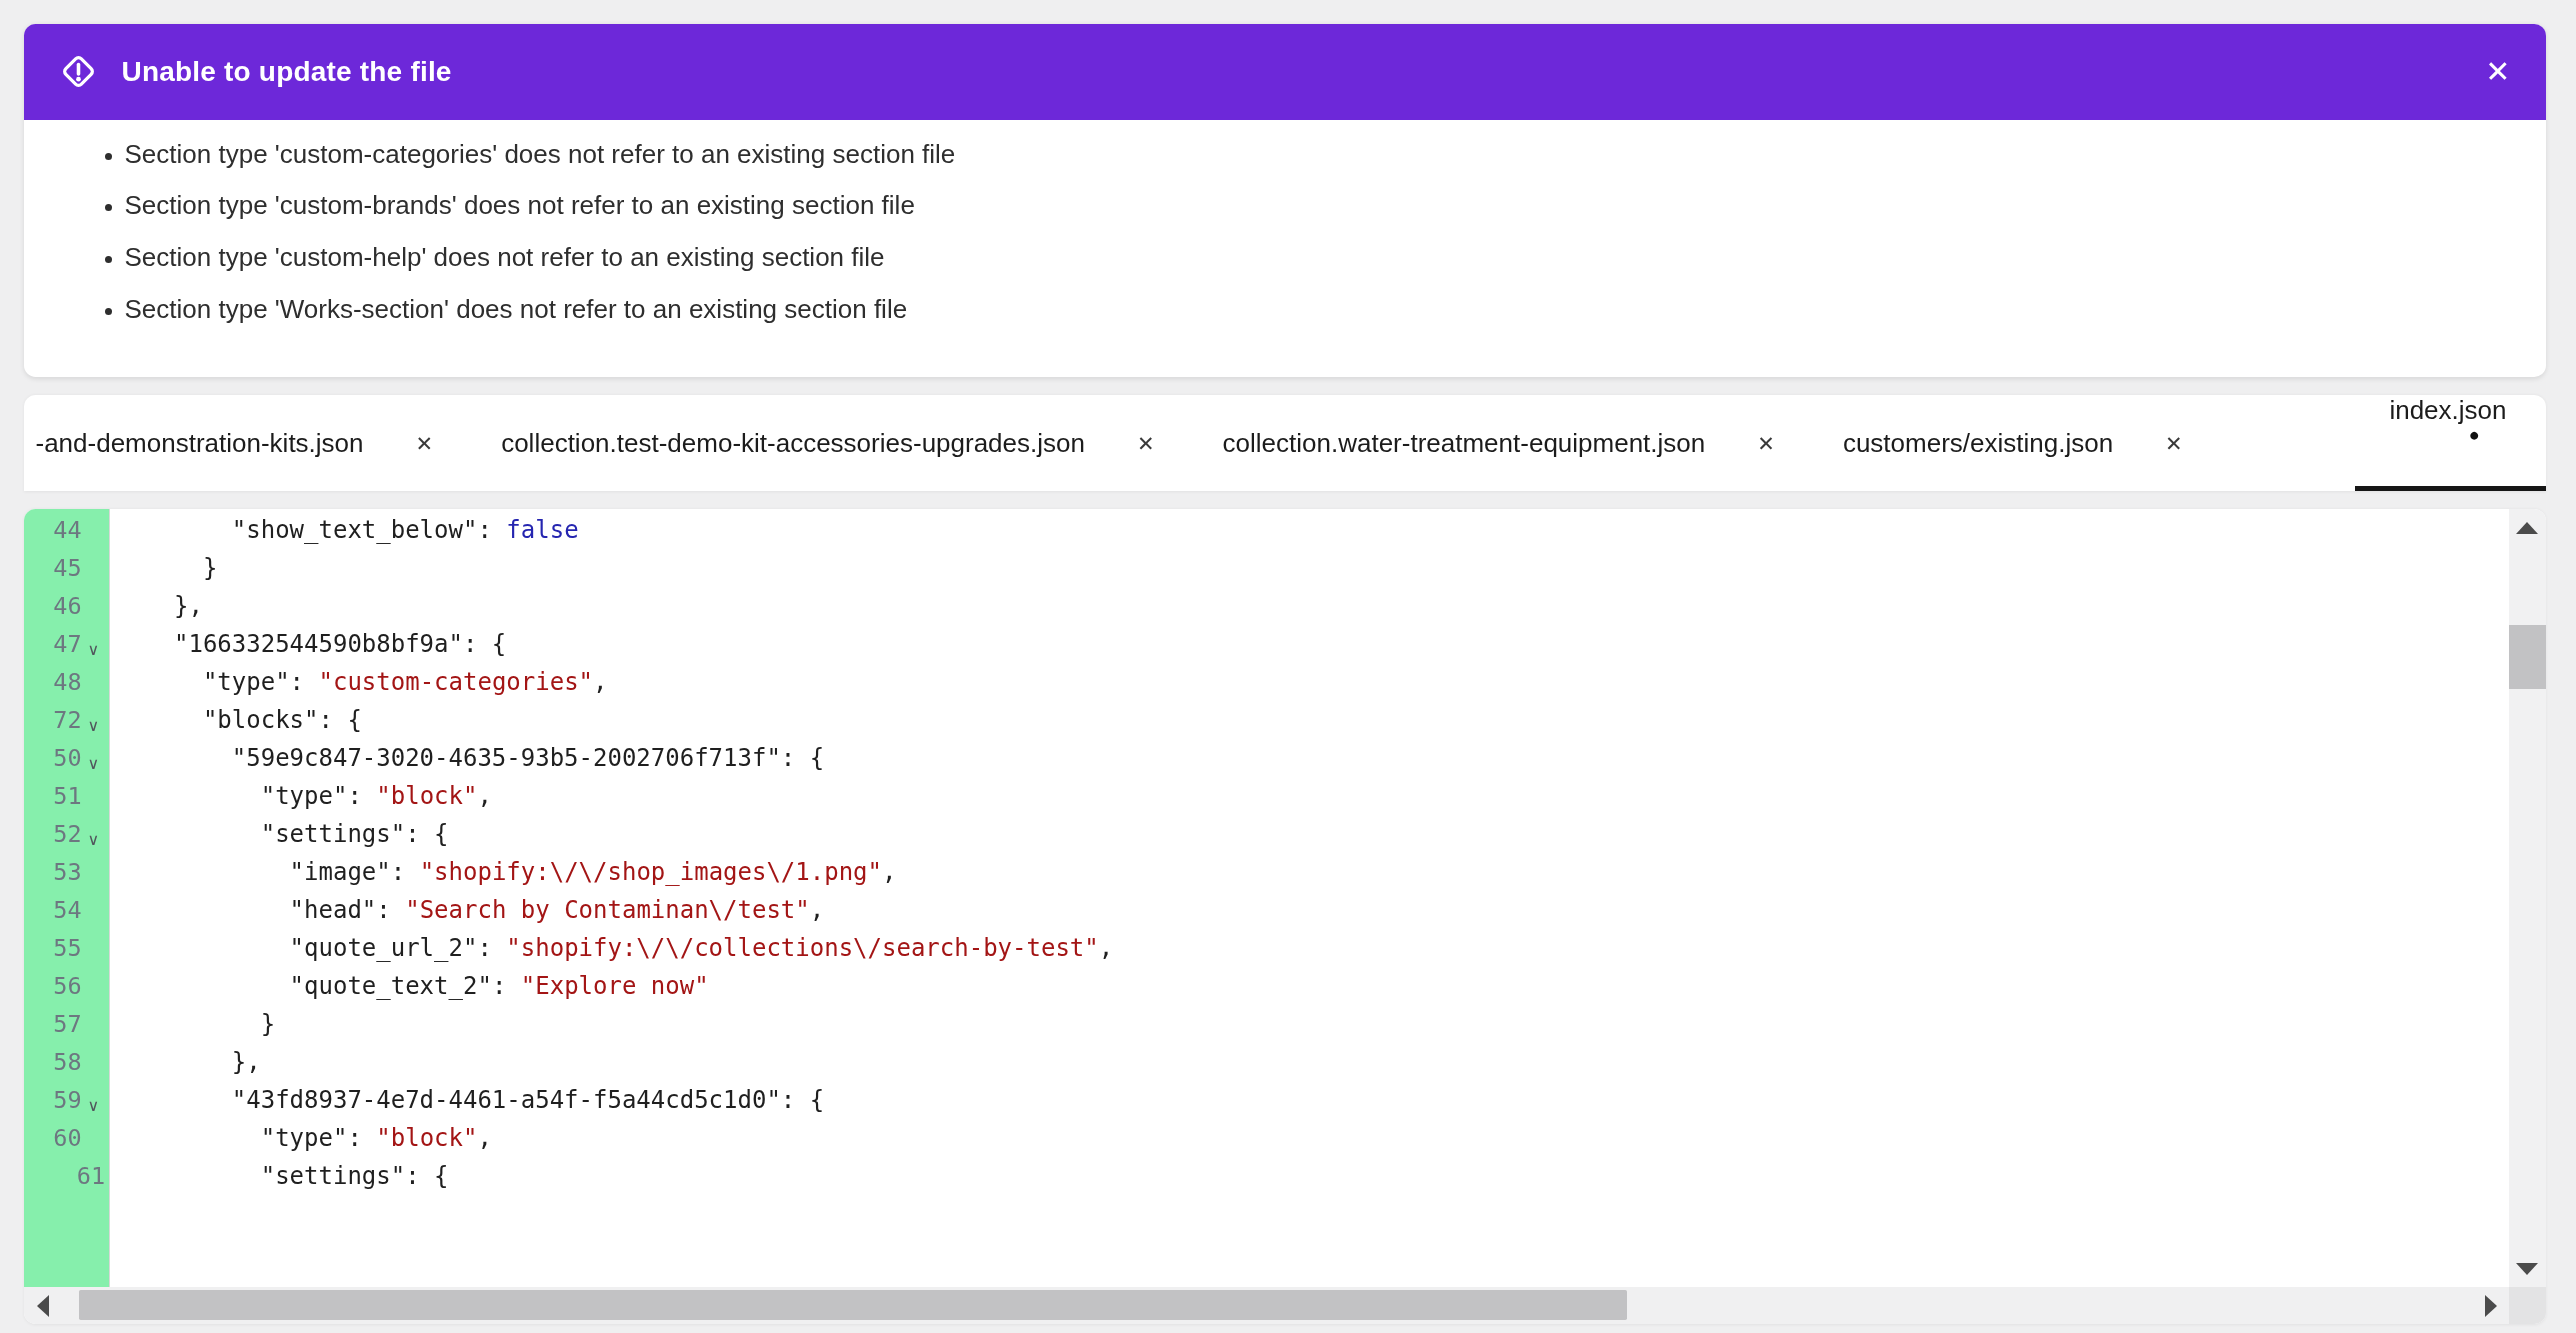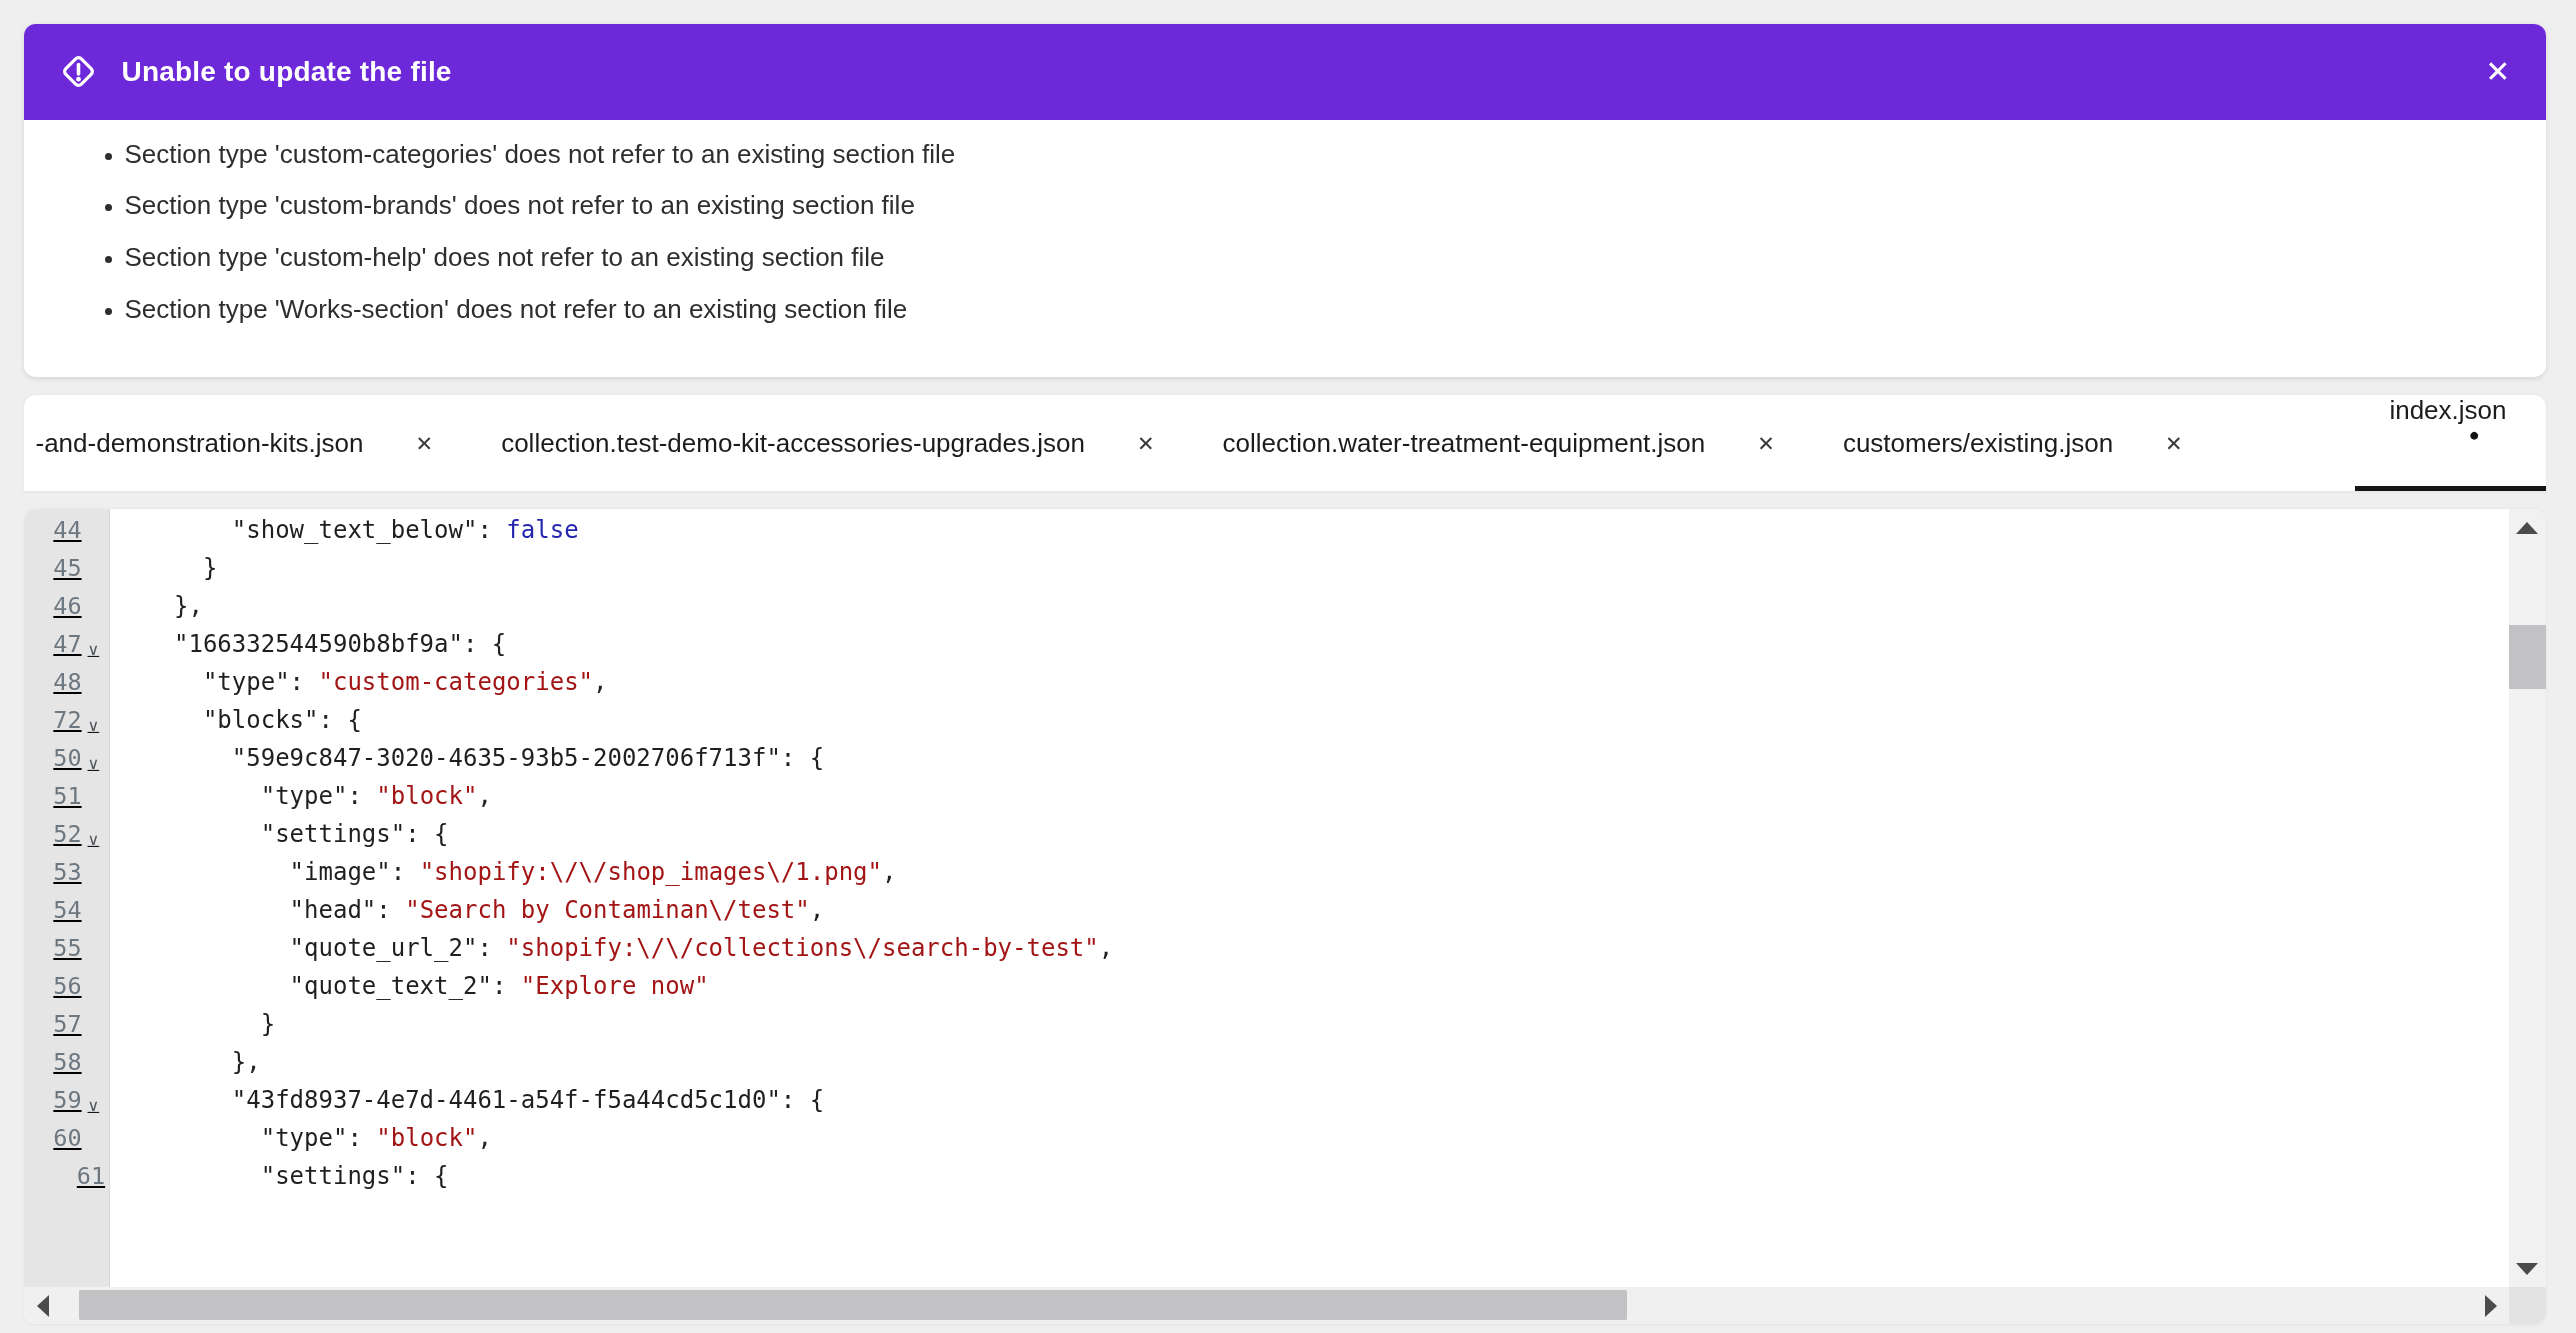--- a/index.html
+++ b/index.html
@@ -59,22 +59,22 @@
   .format-caret { width:62px; height:100%; display:flex; align-items:center; justify-content:center;
     background:none; border:none; cursor:pointer; }
   .tb-divider { width:1.7px; height:100%; background:#e4e4e4; }
   .save-btn { margin:0 30px 0 35px; width:104px; height:62px; border-radius:13.4px;
     background:linear-gradient(#464646,#2c2c2c); border:1.7px solid #212121;
     color:#fff; font-size:26px; font-weight:700; font-family:inherit; cursor:pointer;
     box-shadow:inset 0 0.8px 0 rgba(255,255,255,.16), 0 1.7px 4.2px rgba(0,0,0,.35); }
 
   
   .editor { flex:1; display:flex; overflow:hidden; }
-  .gutter { width:86px; flex-shrink:0; background:#e5e5e5; border-right:1.7px solid #d8d8d8;
-    padding-top:1.7px; overflow:hidden;text-decoration:underline; }
+  .gutter { width:86px; flex-shrink:0; background:#86efac; border-right:1.7px solid #d8d8d8;
+    padding-top:1.7px; overflow:hidden; }
   .gutter-row { height:38px; display:flex; align-items:center; justify-content:flex-end;
     padding-right:3.4px; }
   .line-no { font-family:"DejaVu Sans Mono","Liberation Mono",monospace;
     font-size:23.5px; color:#6d7780; }
   .fold { width:23.5px; text-align:center; font-size:16px; color:#51565c;
     transform:translateY(5.9px); cursor:pointer; }
   .code { flex:1; padding:1.7px 0 0 6.7px; overflow:hidden; white-space:pre;
     font-family:"DejaVu Sans Mono","Liberation Mono",monospace;
     font-size:24px; line-height:38px; color:#202020; cursor:text; }
   .code-line { height:38px; }

